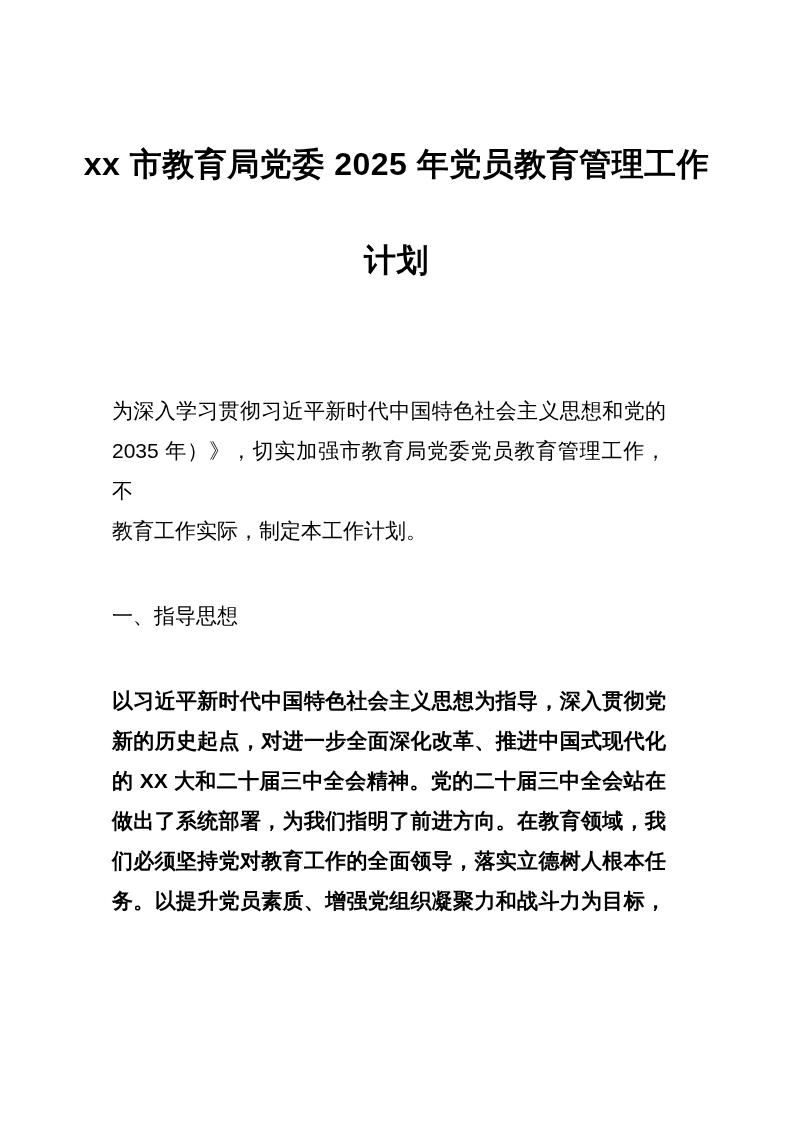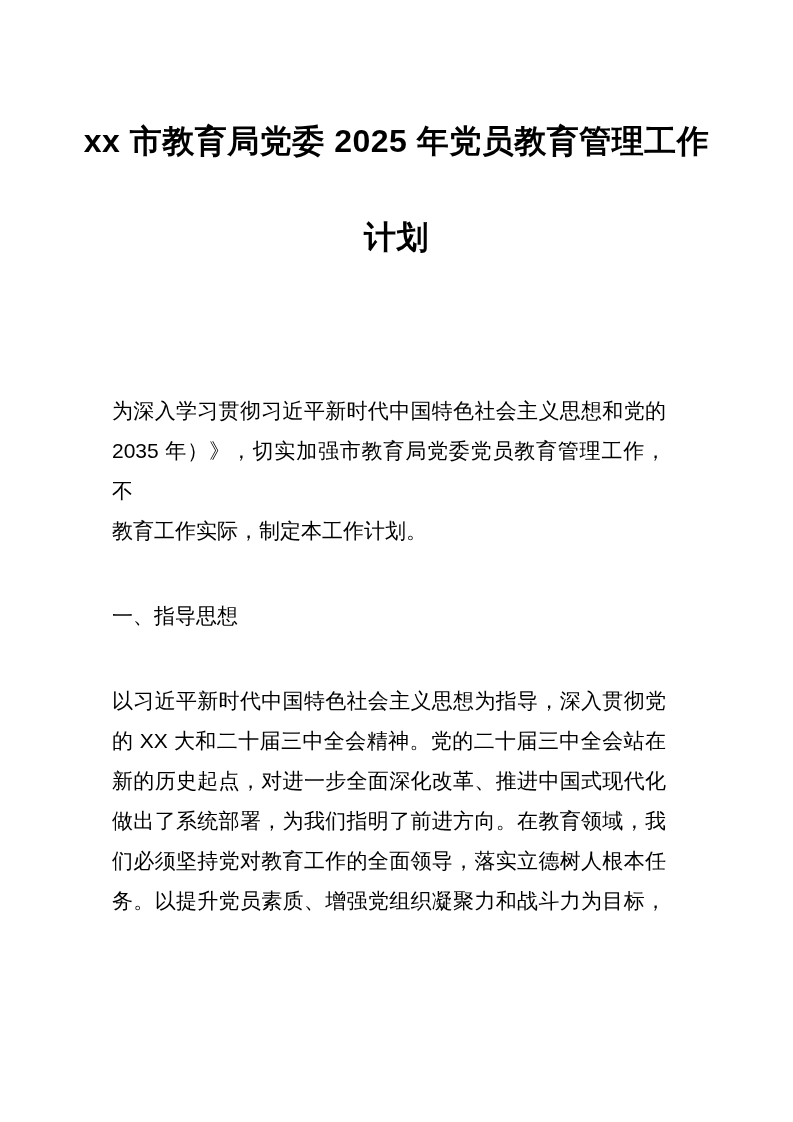--- a/index.html
+++ b/index.html
@@ -11,21 +11,21 @@
     position: relative;
     width: 793px;
     height: 1122px;
     background: #ffffff;
     overflow: hidden;
     font-family: "Liberation Sans", sans-serif;
     color: #000000;
   }
   .doc-title {
     position: absolute;
-    top: 93px;
+    top: 116px;
     left: 60px;
     right: 60px;
     text-align: center;
     font-weight: 700;
     font-size: 32px;
     line-height: 96px;
     letter-spacing: 0.5px;
     white-space: nowrap;
   }
   .doc-title .tline {
@@ -34,20 +34,21 @@
   .doc-body {
     position: absolute;
     top: 391px;
     left: 112px;
     width: 554px;
     font-size: 21px;
     line-height: 40px;
   }
   .block + .block {
     margin-top: 45px;
+    font-weight: bold;
   }
   .block.heading {
     font-weight: 400;
   }
   .line {
     display: block;
     text-align: justify;
   }
   .line.stretch {
     text-align: justify;
@@ -66,20 +67,20 @@
       <div class="block paragraph">
         <div class="line stretch">为深入学习贯彻习近平新时代中国特色社会主义思想和党的</div>
         <div class="line stretch">2035 年）》，切实加强市教育局党委党员教育管理工作，不</div>
         <div class="line">教育工作实际，制定本工作计划。</div>
       </div>
       <div class="block heading">
         <div class="line">一、指导思想</div>
       </div>
       <div class="block paragraph">
         <div class="line stretch">以习近平新时代中国特色社会主义思想为指导，深入贯彻党</div>
+        <div class="line stretch">新的历史起点，对进一步全面深化改革、推进中国式现代化</div>
         <div class="line stretch">的 XX 大和二十届三中全会精神。党的二十届三中全会站在</div>
-        <div class="line stretch">新的历史起点，对进一步全面深化改革、推进中国式现代化</div>
         <div class="line stretch">做出了系统部署，为我们指明了前进方向。在教育领域，我</div>
         <div class="line stretch">们必须坚持党对教育工作的全面领导，落实立德树人根本任</div>
         <div class="line stretch">务。以提升党员素质、增强党组织凝聚力和战斗力为目标，</div>
       </div>
     </div>
 </div>
 
 </body></html>

